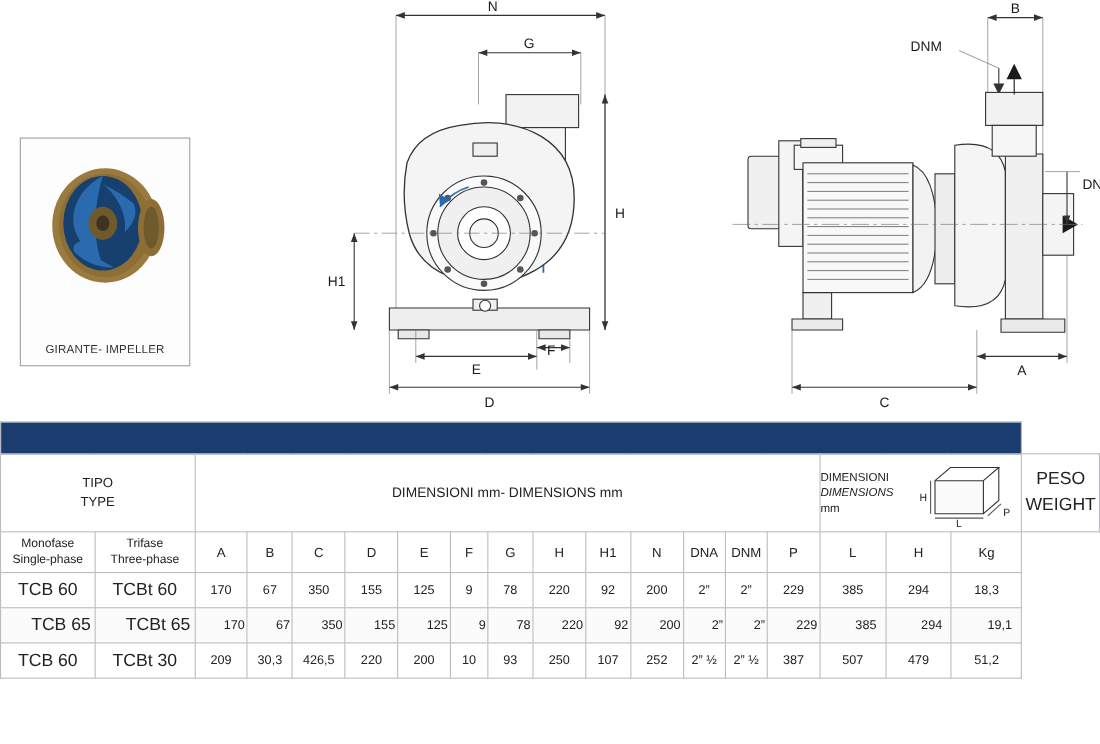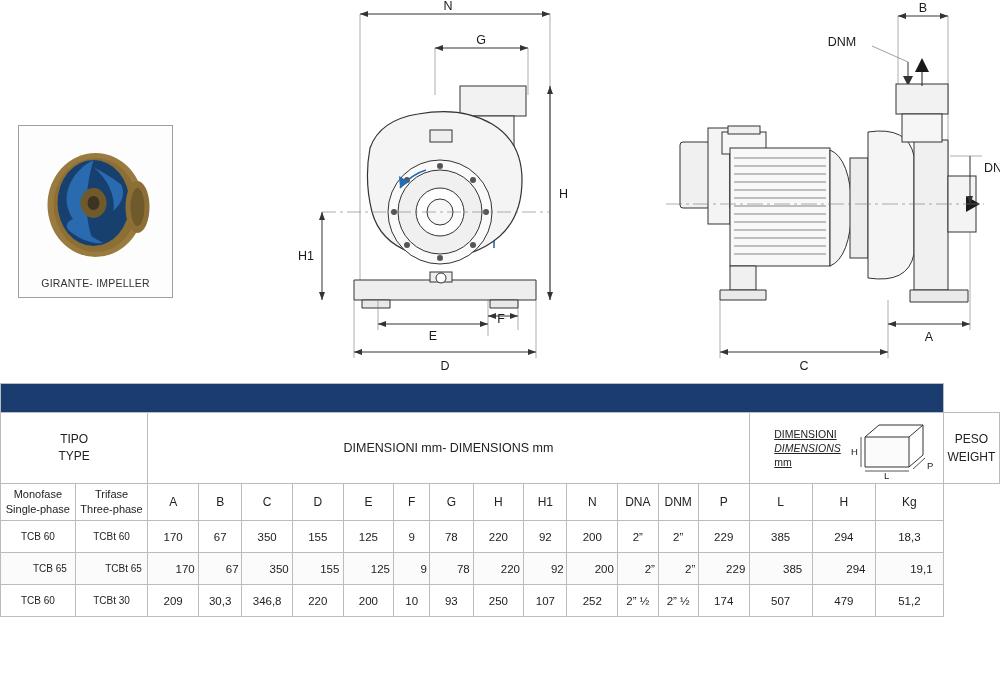--- a/index.html
+++ b/index.html
@@ -11,21 +11,21 @@
     position:relative;
     overflow:hidden;
   }
   .sheet { position:absolute; left:0; top:0; width:1000px; height:676px; }
 
   
   .drawings { position:absolute; left:0; top:0; width:1000px; height:380px; }
 
   
   .impeller-box {
-    position:absolute; left:18px; top:125px; width:155px; height:173px;
+    position:absolute; left:18px; top:125px; width:155px; height:208px;
     border:1px solid #9aa0a6; background:#fdfdfd;
     box-sizing:border-box;
   }
   .impeller-art {
     position:absolute; left:50%; top:78px; transform:translate(-50%,-50%);
     width:125px; height:118px;
   }
   .impeller-caption {
     position:absolute; bottom:8px; left:0; width:100%;
     text-align:center; font-size:10.5px; color:#333; letter-spacing:.2px;
@@ -44,27 +44,27 @@
     padding:0; font-weight:normal;
   }
   .bluebar td { background:#1b3c6e; height:28px; border:1px solid #1b3c6e; }
   .hdr-tall td { height:70px; }
   .hdr-sub td { height:36px; }
   .datarow td { height:31px; }
   .datarow.alt td { background:#fbfbfb;padding-left:24px; }
   .tipo-cell { font-size:12px; line-height:1.45; }
   .dim-main { font-size:12.5px; }
   .dimbox-cell { padding:0 6px; }
-  .dimbox-inner { display:flex; align-items:center; justify-content:flex-end; gap:6px;text-decoration:underline; }
+  .dimbox-inner { display:flex; align-items:center; justify-content:space-between; gap:6px; }
   .dimbox-text { font-size:10.5px; line-height:1.35; text-align:left; }
   .dimbox-text .it { font-style:italic; }
-  .peso-cell { font-size:12px; line-height:1.5; }
+  .peso-cell { font-size:16px; line-height:1.5; }
   .small-sub { font-size:11px; line-height:1.4; }
   .col-letter { font-size:12px; }
-  .model { font-size:10px; }
+  .model { font-size:16px; }
 </style>
 </head>
 <body>
 
 <div class="sheet">
 
   <div class="drawings">
 
     <div class="impeller-box">
       <svg class="impeller-art" viewBox="0 0 125 118">
@@ -366,31 +366,31 @@
         <td>385</td>
         <td>294</td>
         <td>19,1</td>
       </tr>
 
       <tr class="datarow">
         <td class="model">TCB 60</td>
         <td class="model">TCBt 30</td>
         <td>209</td>
         <td>30,3</td>
-        <td>346,8</td>
+        <td>426,5</td>
         <td>220</td>
         <td>200</td>
         <td>10</td>
         <td>93</td>
         <td>250</td>
         <td>107</td>
         <td>252</td>
         <td>2” ½</td>
         <td>2” ½</td>
-        <td>174</td>
+        <td>387</td>
         <td>507</td>
         <td>479</td>
         <td>51,2</td>
       </tr>
     </tbody>
       </table>
   </div>
 
 </div>
 

